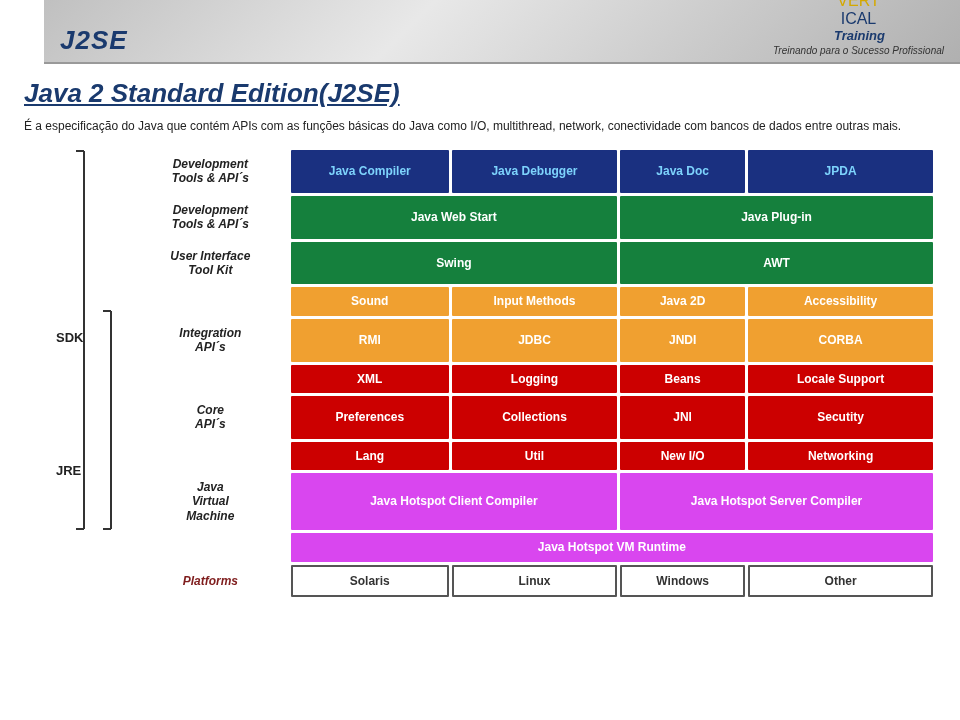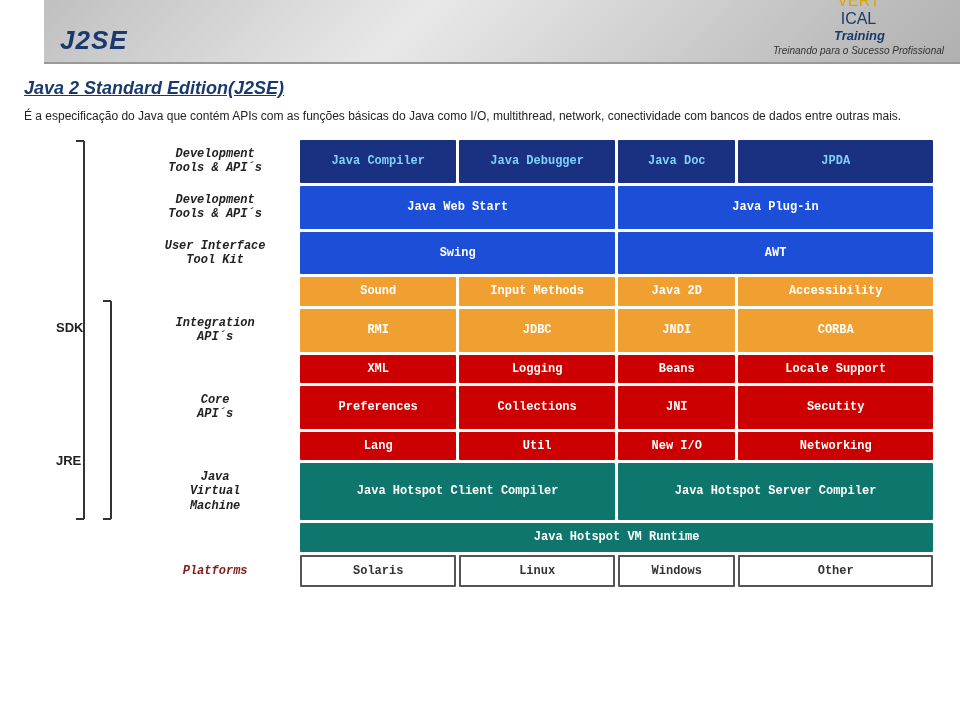--- a/index.html
+++ b/index.html
@@ -52,21 +52,21 @@
       color: #333;
       font-style: italic;
       margin-top: -2px;
     }
 
     
     .content {
       padding: 14px 24px 10px 24px;
     }
     .page-title {
-      font-size: 18px;
+      font-size: 26px;
       font-weight: 900;
       color: #1a3a6e;
       font-style: italic;
       text-decoration: underline;
       margin-bottom: 8px;
     }
     .page-desc {
       font-size: 12px;
       color: #222;
       line-height: 1.5;
@@ -103,25 +103,25 @@
       font-size: 11px;
       font-weight: 700;
       color: #7f1d1d;
       text-align: right;
       font-style: italic;
       vertical-align: middle;
       background: transparent !important;
     }
 
     .c-darkblue { background: #1a3080; color: #7dd3fc; }
-    .c-orange { background: #1d4ed8; color: #fff; }
+    .c-orange { background: #15803d; color: #fff; }
     .c-orangelight { background: #f0a030; color: #fff; }
     .c-red { background: #cc0000; color: #fff; }
     .c-outline { background: #fff; color: #333; border: 2px solid #555; }
-    .c-blue2 { background: #0f766e; color: #fff; }
+    .c-blue2 { background: #d946ef; color: #fff; }
   </style>
 </head>
 <body>
 
 <div class="header">
   <div class="header-title">J2SE</div>
   <div class="logo-area">
     <div class="logo-main">
 
       <svg class="logo-globe" viewBox="0 0 44 44">
@@ -164,21 +164,21 @@
         <line x1="36" y1="382" x2="28" y2="382" stroke="#333" stroke-width="2"></line>
 
         <text x="8" y="328" font-size="13" font-weight="900" fill="#222" font-family="Arial">JRE</text>
 
         <line x1="55" y1="164" x2="63" y2="164" stroke="#333" stroke-width="2"></line>
         <line x1="63" y1="164" x2="63" y2="382" stroke="#333" stroke-width="2"></line>
         <line x1="63" y1="382" x2="55" y2="382" stroke="#333" stroke-width="2"></line>
       </svg>
     </div>
 
-    <table class="diag-table" style="flex:1;font-family:Liberation Mono, monospace;">
+    <table class="diag-table" style="flex:1;">
       <tbody>
 
         <tr>
           <td class="row-lbl">Development<br>Tools &amp; API´s</td>
           <td class="c-darkblue">Java Compiler</td>
           <td class="c-darkblue">Java Debugger</td>
           <td class="c-darkblue">Java Doc</td>
           <td class="c-darkblue">JPDA</td>
         </tr>
 

